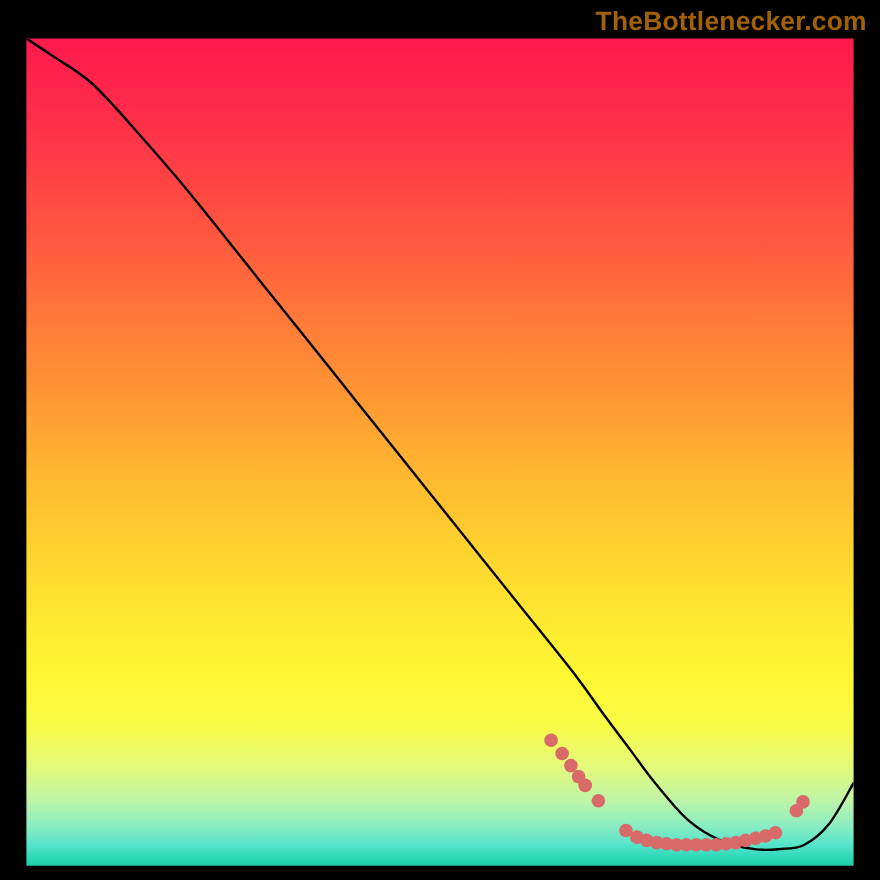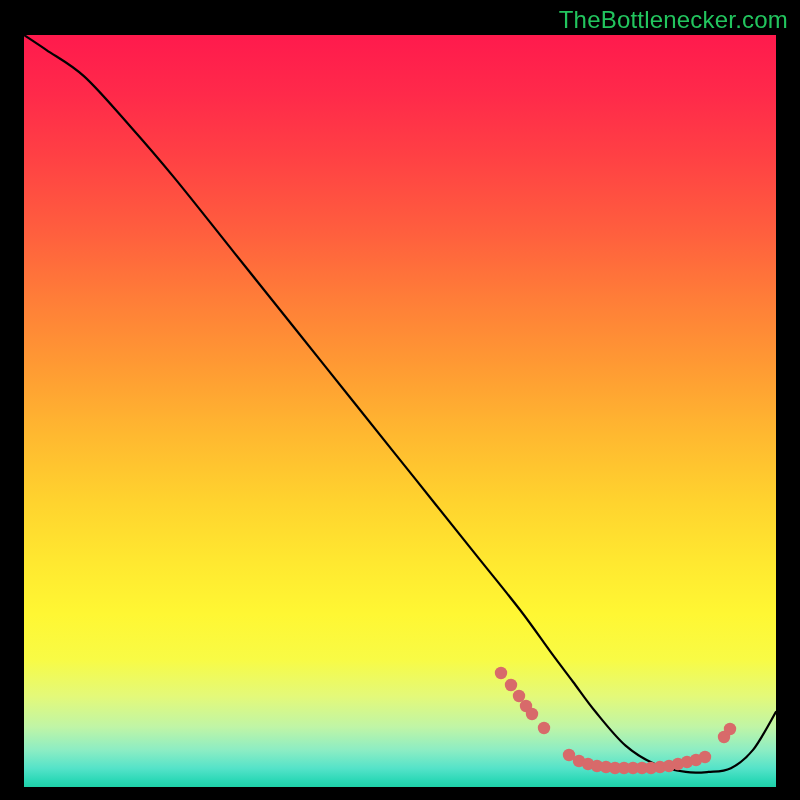--- a/index.html
+++ b/index.html
@@ -7,24 +7,24 @@
   .container {
     width: 800px;
     height: 800px;
     position: relative;
     background: #000;
   }
   .watermark {
     position: absolute;
     top: 6px;
     right: 12px;
-    color: #22c55e;
+    color: #a16207;
     font-family: Arial, sans-serif;
     font-size: 24px;
-    font-weight: 400;
+    font-weight: 700;
     z-index: 10;
     letter-spacing: 0.2px;
   }
   .plot-area {
     position: absolute;
     left: 24px;
     top: 35px;
     width: 752px;
     height: 752px;
     background: linear-gradient(to bottom,

